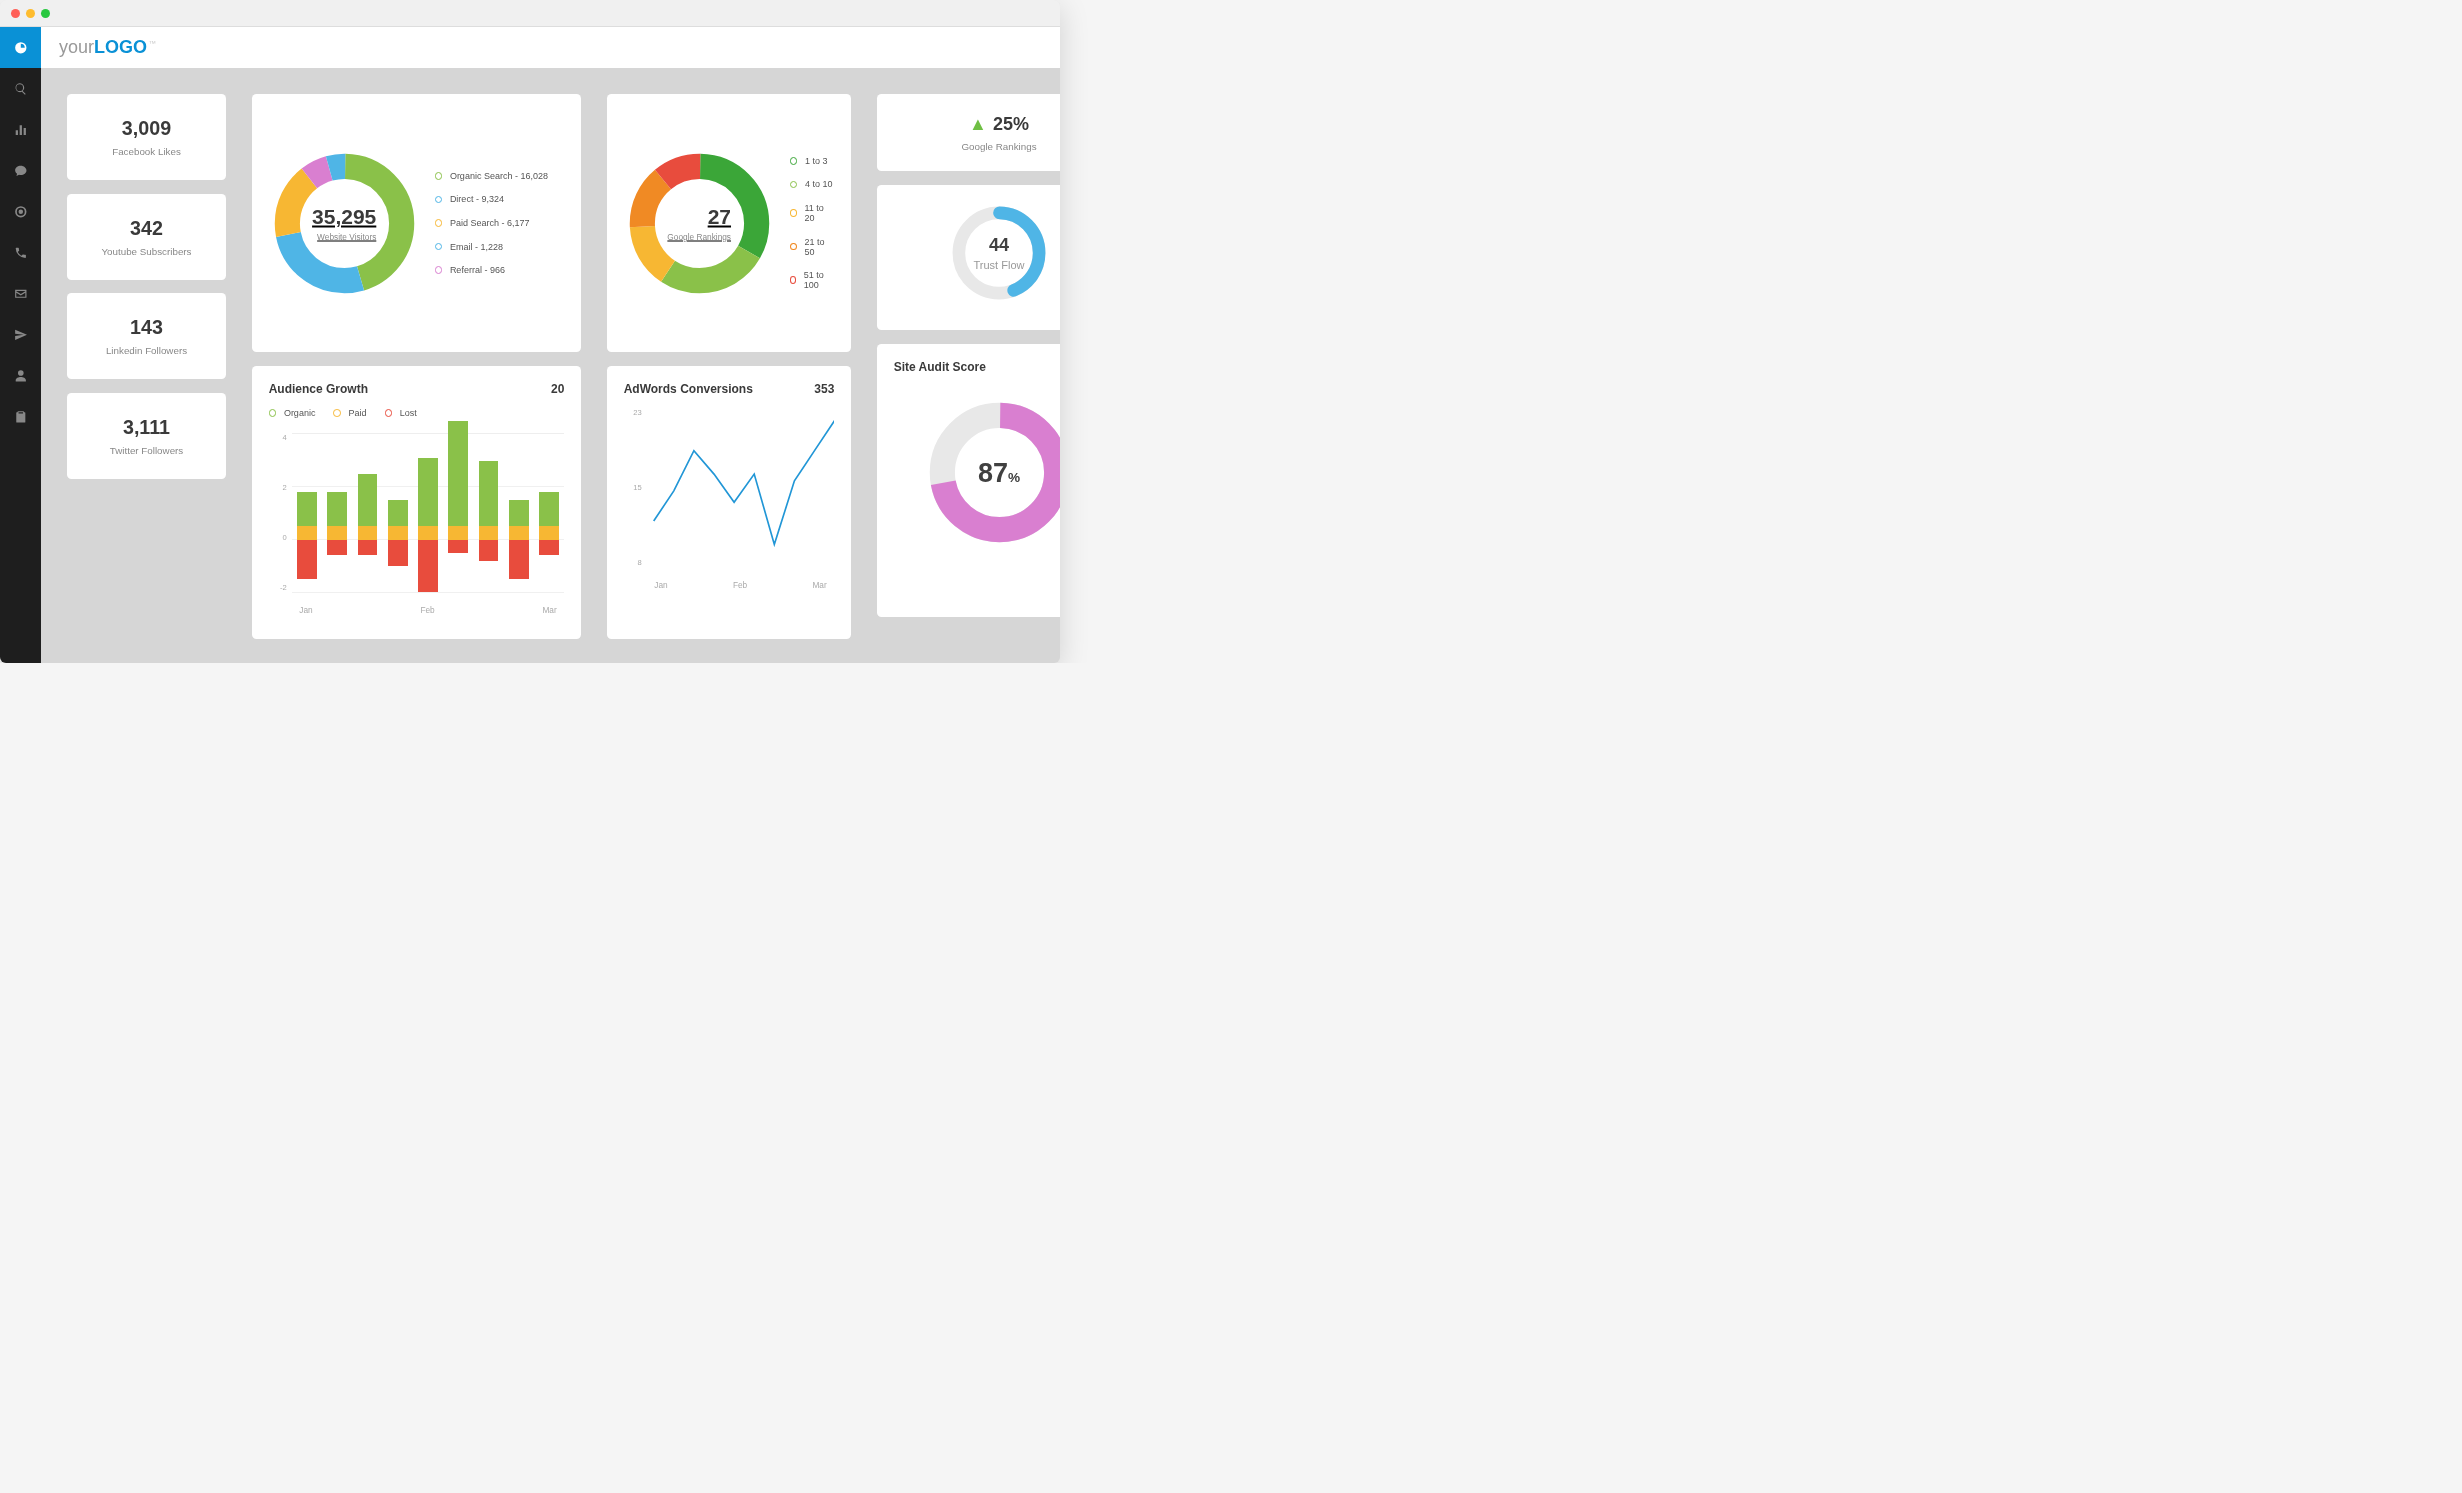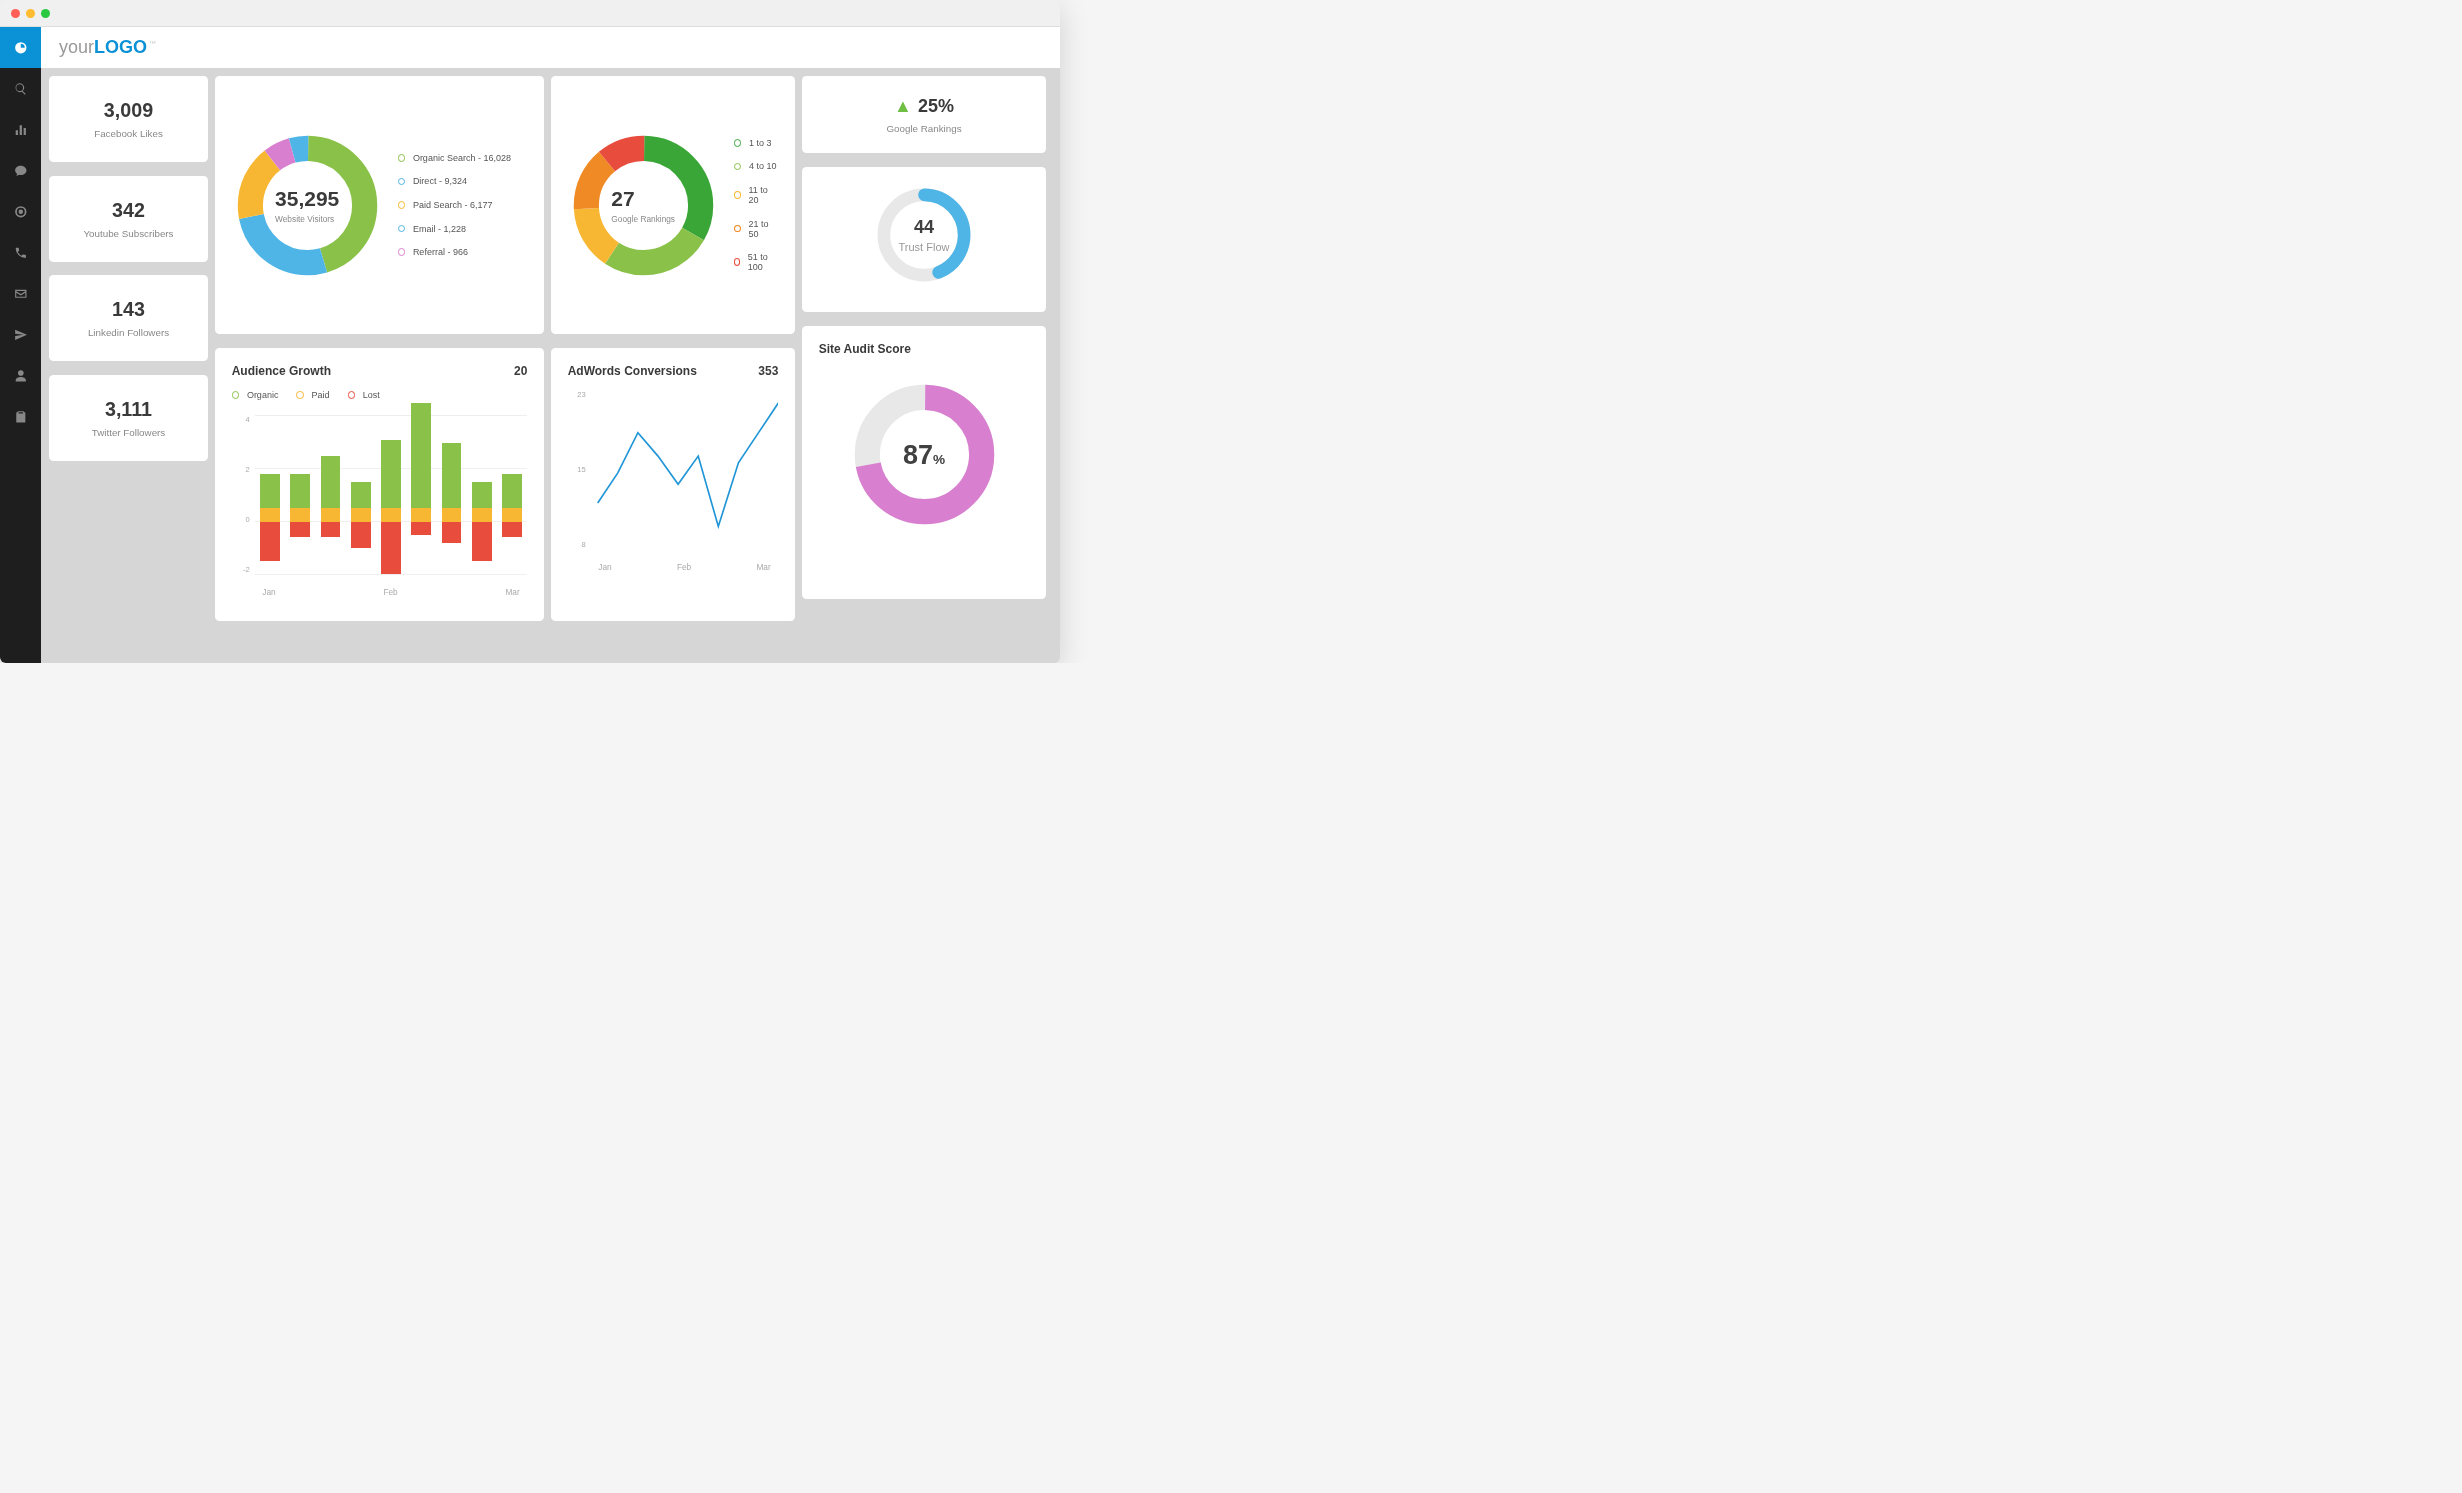--- a/index.html
+++ b/index.html
@@ -15,31 +15,31 @@
 .sidebar { width: 41px; background: #1e1e1e; display: flex; flex-direction: column; }
 .sidebar-item { width: 41px; height: 41px; display: flex; align-items: center; justify-content: center; cursor: pointer; color: #999; }
 .sidebar-item.active { background: #0a91d6; color: #fff; }
 .sidebar-item.active svg { fill: white; }
 .sidebar-item svg { width: 13.6px; height: 13.6px; fill: #888; }
 .main { flex: 1; background: #d6d6d6; overflow: auto; }
 .topbar { height: 41px; background: #fff; display: flex; align-items: center; padding: 0 18px; }
 .logo { font-size: 18px; font-weight: 400; color: #999; }
 .logo b { color: #0a91d6; font-weight: 800; }
 .logo .tm { font-size: 7.6px; vertical-align: super; color: #ccc; margin-left: 1.5px; }
-.content { padding: 8px; display: grid; grid-template-columns: 159px 329px 244px 244px; gap: 7px; }
+.content { padding: 26px; display: grid; grid-template-columns: 159px 329px 244px 244px; gap: 26px; }
 .card { background: #fff; border-radius: 4.5px; padding: 16.7px; }
 .stat-card { text-align: center; padding: 23px 7.6px; }
 .stat-value { font-size: 19.7px; font-weight: 700; color: #3a3a3a; margin-bottom: 6px; }
 .stat-label { font-size: 9.8px; color: #888; }
 .col1 { display: flex; flex-direction: column; gap: 13.6px; }
 .col23 { display: flex; flex-direction: column; gap: 13.6px; }
 .col4 { display: flex; flex-direction: column; gap: 13.6px; }
 .donut-card { display: flex; align-items: center; gap: 15px; height: 258px; }
 .donut-wrap { position: relative; width: 151px; height: 151px; }
-.donut-center { position: absolute; top: 50%; left: 50%; transform: translate(-50%,-50%); text-align: left; }
+.donut-center { position: absolute; top: 50%; left: 50%; transform: translate(-50%,-50%); text-align: right; text-decoration: underline; }
 .donut-value { font-size: 21px; font-weight: 700; color: #3a3a3a; }
 .donut-label { font-size: 8.3px; color: #888; margin-top: 3px; }
 .legend { display: flex; flex-direction: column; gap: 13.6px; }
 .legend-item { display: flex; align-items: center; gap: 7.6px; font-size: 9px; color: #555; }
 .legend-swatch { width: 7.6px; height: 7.6px; border-radius: 50%; border: 1.5px solid; }
 .small-stat { text-align: center; padding: 19.7px 7.6px; }
 .small-stat .stat-value { font-size: 18px; }
 .trend-up { color: #6fbf44; font-size: 18px; margin-right: 6px; display: inline-block; }
 .gauge-card { text-align: center; padding: 15px; }
 .gauge-wrap { position: relative; width: 106px; height: 106px; margin: 0 auto; }

